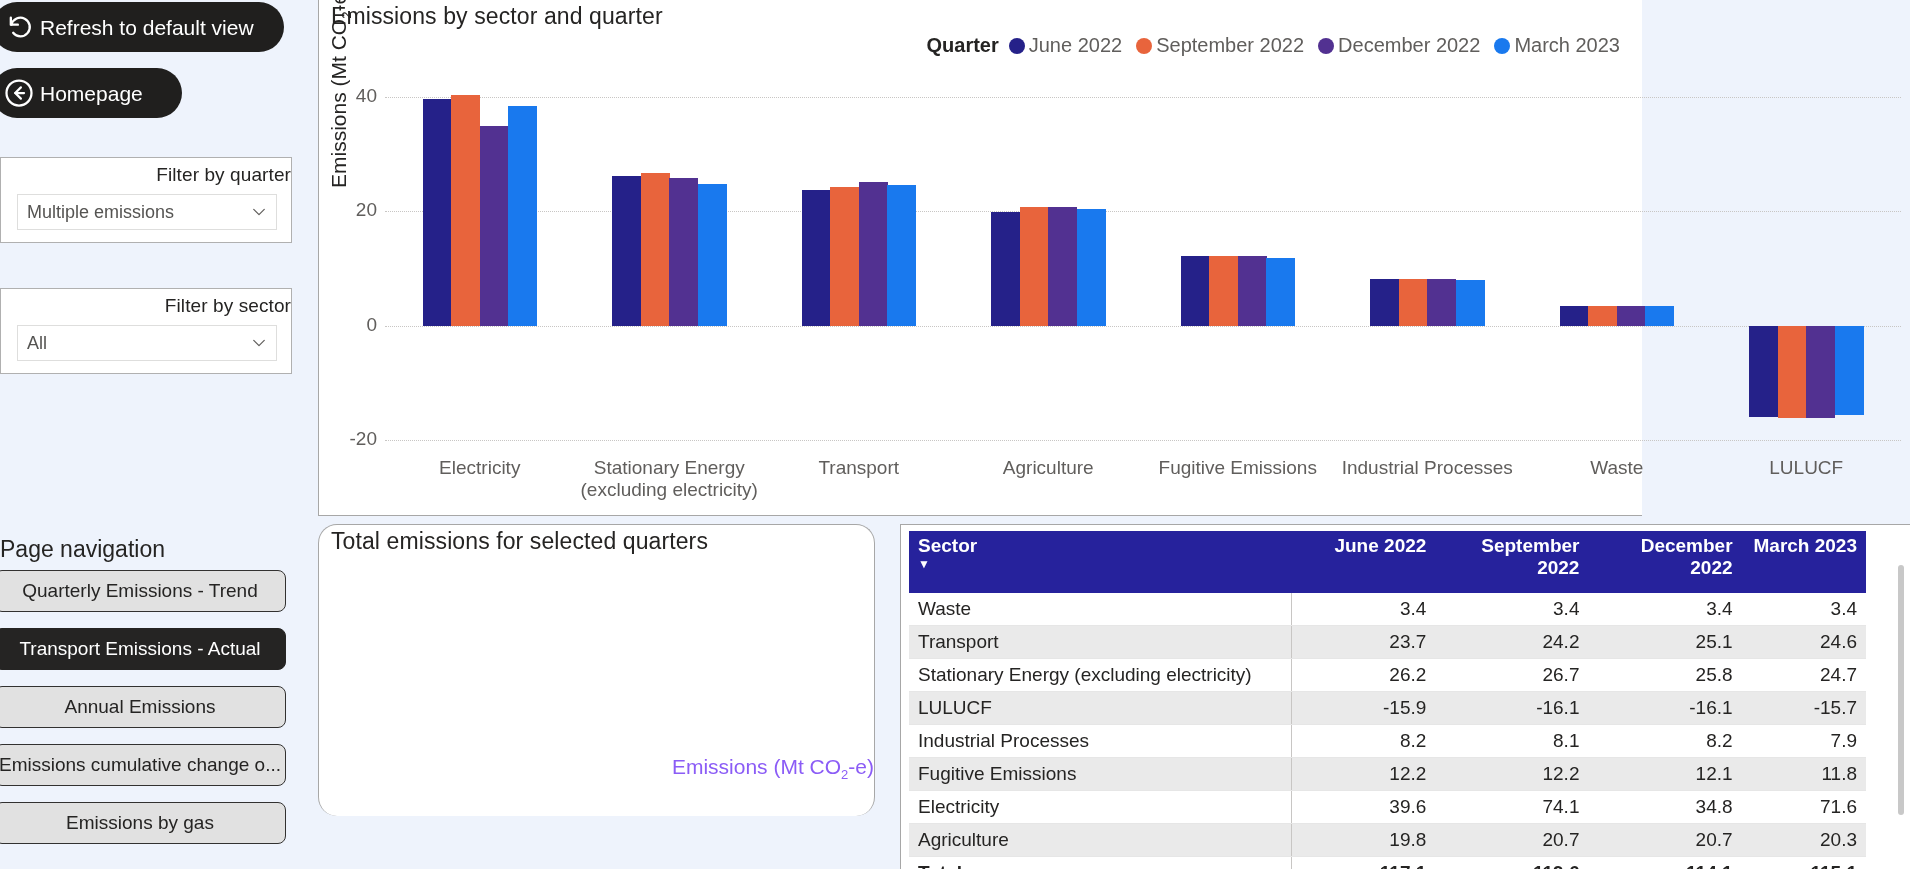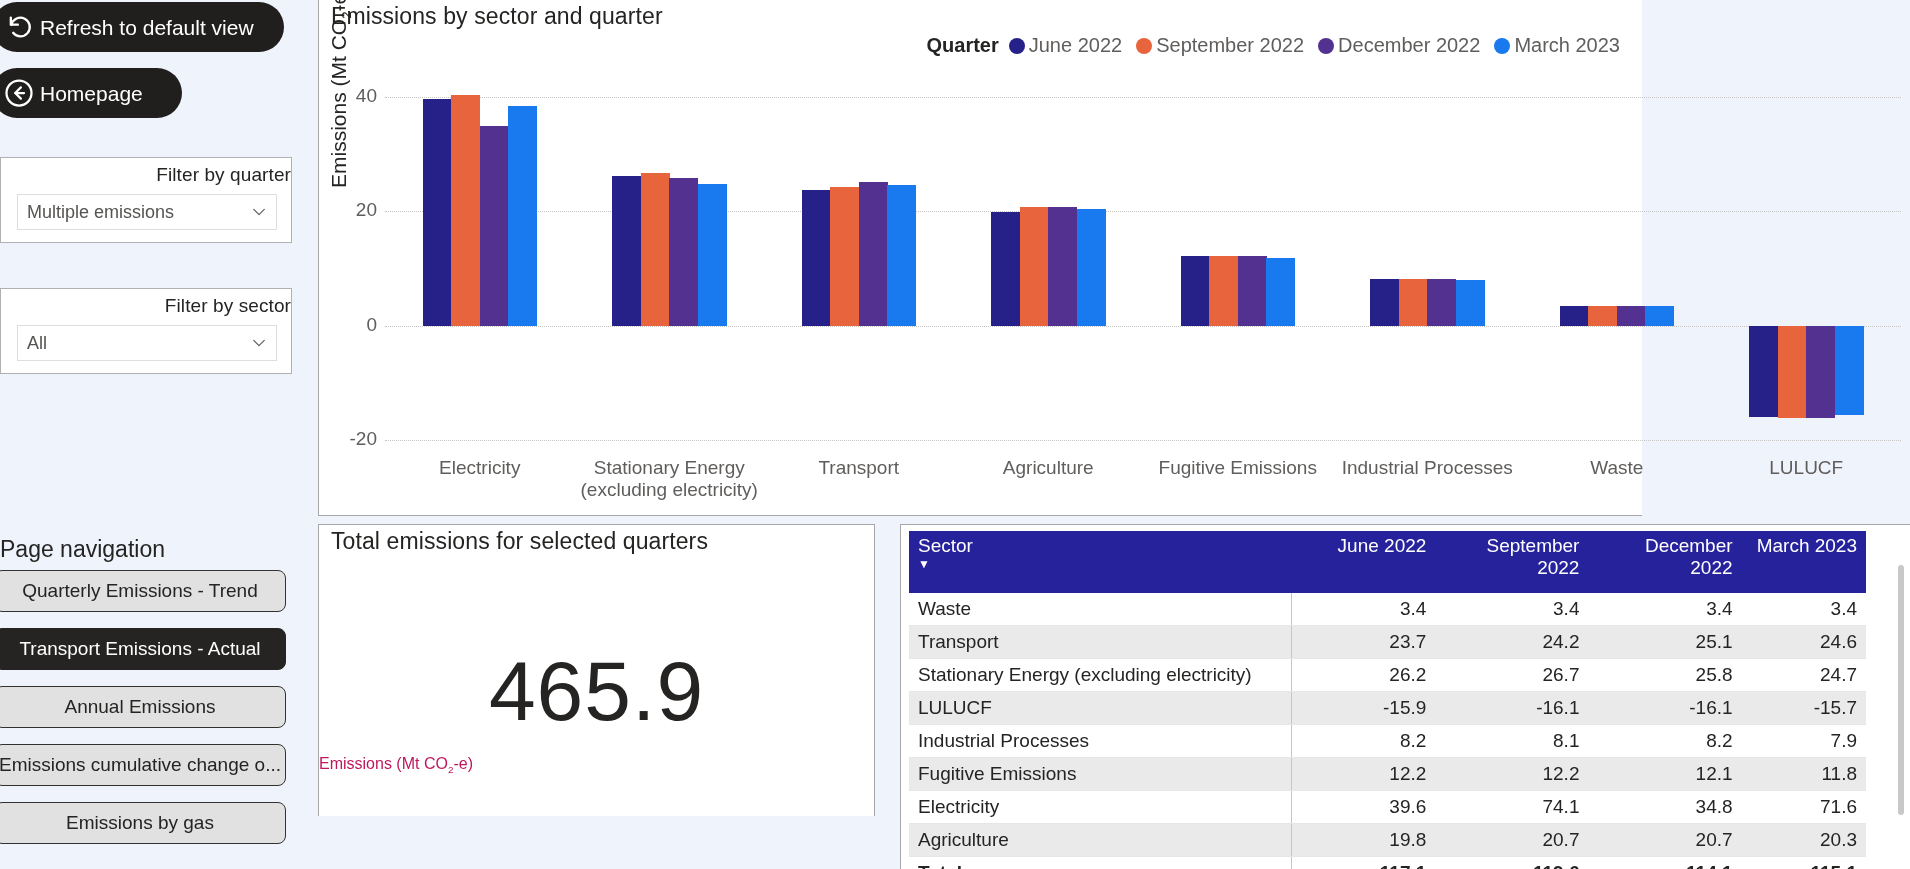--- a/index.html
+++ b/index.html
@@ -65,21 +65,21 @@
   .nav-btn.active { background: #252423; color: #ffffff; border-color: #252423; }
   #nav-0 { top: 570px; }
   #nav-1 { top: 628px; }
   #nav-2 { top: 686px; }
   #nav-3 { top: 744px; }
   #nav-4 { top: 802px; }
 
   
   .panel { position: absolute; background: #ffffff; border: 1px solid #a7a7a7; }
   #panel-chart { left: 318px; top: 0; width: 1324px; height: 516px; border-top: 0; border-right: 0; }
-  #panel-card  { left: 318px; top: 524px; width: 557px; height: 292px; border-bottom: 0; }
+  #panel-card  { left: 318px; top: 524px; width: 557px; height: 292px; border-bottom: 0; border-radius: 19px; }
   #panel-table { left: 900px; top: 524px; width: 1010px; height: 345px; border-right: 0; border-bottom: 0; }
 
   .panel-title {
     font-size: 23px; color: #252423; padding: 3px 0 0 12px; letter-spacing: .1px;
   }
 
   
   #legend {
     position: absolute; right: 8px; top: 34px;
     display: flex; align-items: flex-start; gap: 0;
@@ -111,29 +111,29 @@
   }
   .xlab span { display:block; }
 
   
   #kpi-value {
     position: absolute; left: 0; right: 0; top: 118px;
     text-align: center; font-size: 84px; color: #252423; letter-spacing: 1px;
   }
   #kpi-label {
     position: absolute; left: 0; right: 0; top: 230px;
-    text-align: left; font-size: 16px; color: #be185d;
+    text-align: right; font-size: 21px; color: #8b5cf6;
   }
   sub { font-size: .62em; }
 
   
   #tbl-wrap { position: absolute; left: 8px; top: 6px; right: 44px; }
   table { border-collapse: collapse; width: 100%; table-layout: fixed; }
   thead th {
-    background: #26229c; color: #ffffff; font-size: 19px; font-weight: normal;
+    background: #26229c; color: #ffffff; font-size: 19px; font-weight: bold;
     padding: 4px 9px 14px 9px; text-align: right; vertical-align: top;
     position: relative;
   }
   thead th.c0 { text-align: left; }
   .sort-caret { position: absolute; left: 9px; top: 26px; font-size: 12px; }
   tbody td {
     font-size: 19px; color: #252423; padding: 5px 9px;
     text-align: right; border-bottom: 1px solid #e6e6e6;
     white-space: nowrap; overflow: hidden;
   }
@@ -309,21 +309,20 @@
         </div>
     <div class="ytick" style="top: 16.6154px; left: 0px; width: 58px;">40</div>
         <div class="ytick" style="top: 131.077px; left: 0px; width: 58px;">20</div>
         <div class="ytick" style="top: 245.538px; left: 0px; width: 58px;">0</div>
         <div class="ytick" style="top: 360px; left: 0px; width: 58px;">-20</div>
       </div>
   </div>
 
   <div class="panel" id="panel-card">
     <div class="panel-title">Total emissions for selected quarters</div>
-    <div id="kpi-value">465.9</div>
     <div id="kpi-label">
       <span>Emissions (Mt CO</span><sub>2</sub><span>-e)</span>
     </div>
   </div>
 
   <div class="panel" id="panel-table">
     <div id="tbl-wrap">
       <table>
         <thead>
           <tr>

